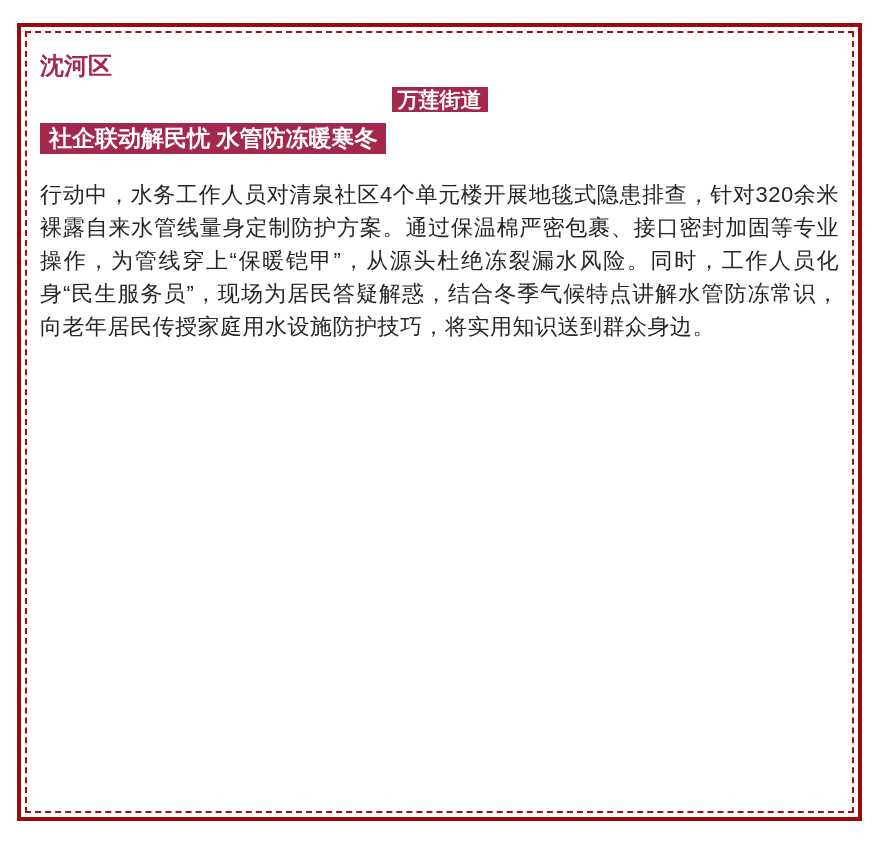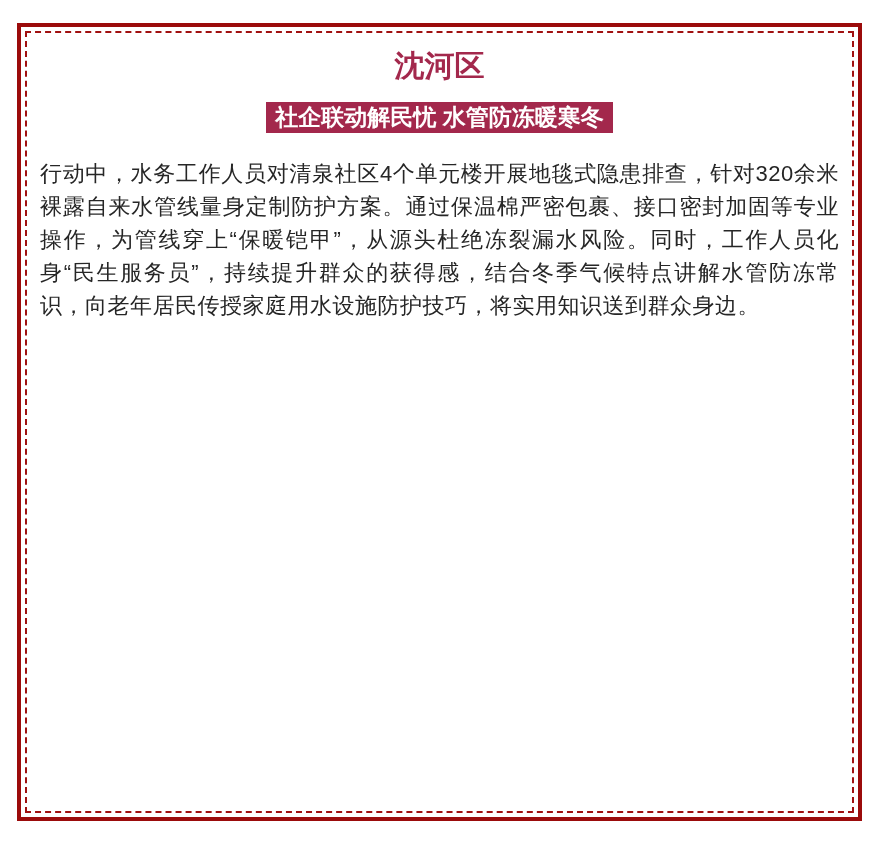--- a/index.html
+++ b/index.html
@@ -31,42 +31,41 @@
     border: 2px dashed #a01010;
   }
   .content {
     position: absolute;
     inset: 0;
     box-sizing: border-box;
     padding: 21px 13px 10px 13px;
     overflow: hidden;
   }
   .district-title {
-    text-align: center;
     color: #a3284c;
     font-weight: bold;
-    font-size: 30px;
+    font-size: 24px;
     line-height: 24px;
   }
   .badge-row {
     text-align: center;
     margin-top: 9px;
   }
   .street-badge {
     display: inline-block;
     background: #a3284c;
     color: #ffffff;
     font-weight: bold;
     font-size: 21px;
     line-height: 21px;
     padding: 2px 6px;
   }
   .headline-row {
-    text-align: center;
-    margin-top: 24px;
+    text-align: left;
+    margin-top: 11px;
   }
   .headline-badge {
     display: inline-block;
     background: #a3284c;
     color: #ffffff;
     font-weight: bold;
     font-size: 23px;
     line-height: 25px;
     padding: 3px 9px;
   }
@@ -85,25 +84,28 @@
 </head>
 <body>
 
 <div class="page">
   <div class="outer-frame">
     <div class="inner-frame">
       <div class="content">
 
         <div class="district-title">沈河区</div>
 
+        <div class="badge-row">
+          <span class="street-badge">万莲街道</span>
+        </div>
 
         <div class="headline-row">
           <span class="headline-badge">社企联动解民忧 水管防冻暖寒冬</span>
         </div>
 
         <div class="article">
-          <p>行动中，水务工作人员对清泉社区4个单元楼开展地毯式隐患排查，针对320余米裸露自来水管线量身定制防护方案。通过保温棉严密包裹、接口密封加固等专业操作，为管线穿上“保暖铠甲”，从源头杜绝冻裂漏水风险。同时，工作人员化身“民生服务员”，持续提升群众的获得感，结合冬季气候特点讲解水管防冻常识，向老年居民传授家庭用水设施防护技巧，将实用知识送到群众身边。</p>
+          <p>行动中，水务工作人员对清泉社区4个单元楼开展地毯式隐患排查，针对320余米裸露自来水管线量身定制防护方案。通过保温棉严密包裹、接口密封加固等专业操作，为管线穿上“保暖铠甲”，从源头杜绝冻裂漏水风险。同时，工作人员化身“民生服务员”，现场为居民答疑解惑，结合冬季气候特点讲解水管防冻常识，向老年居民传授家庭用水设施防护技巧，将实用知识送到群众身边。</p>
         </div>
 
       </div>
     </div>
   </div>
 </div>
 
 </body></html>

